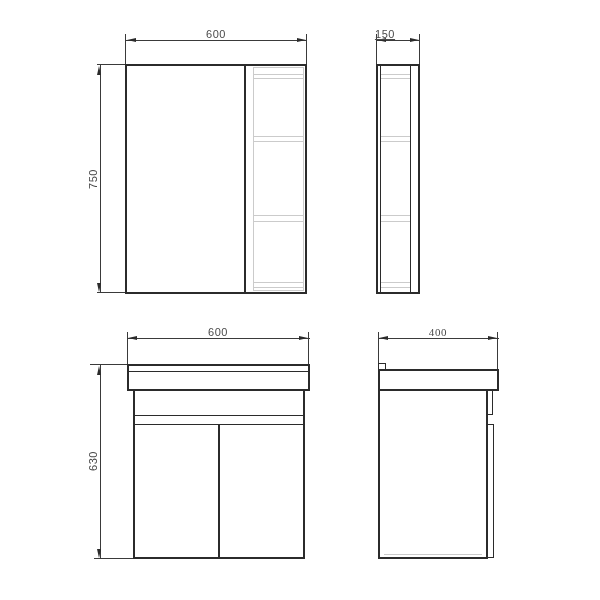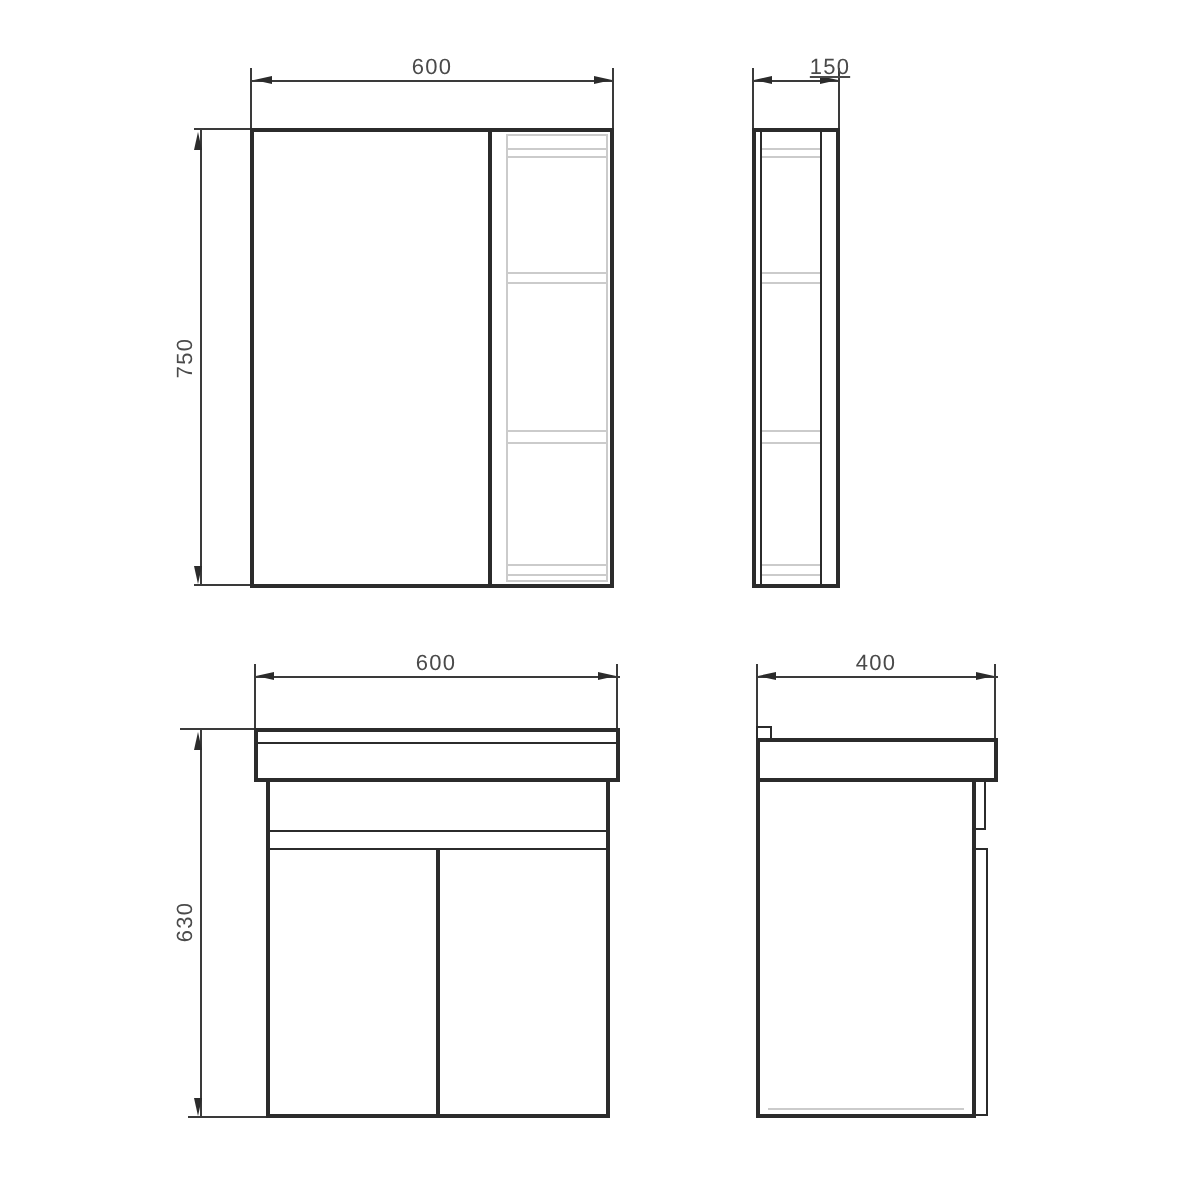--- a/index.html
+++ b/index.html
@@ -62,21 +62,21 @@
 
   
   <div class="grp">
     
     <div class="grp">
       <div class="xln" style="left:375.5px;top:34px;width:1.3px;height:30px;"></div>
       <div class="xln" style="left:418.7px;top:34px;width:1.3px;height:30px;"></div>
       <div class="xln" style="left:375.5px;top:40px;width:44.5px;height:1.3px;"></div>
       <div class="arr al" style="left:377px;top:38px;"></div>
       <div class="arr ar" style="left:409.5px;top:38px;"></div>
-      <div class="dlab" style="left:386px;top:28px;width:58px;text-decoration:underline;">
+      <div class="dlab" style="left:356px;top:28px;width:58px;text-decoration:underline;">
         <span>150</span>
       </div>
     </div>
     
     <div class="rect" style="left:375.5px;top:64px;width:44.5px;height:230px;"></div>
     <div class="ln" style="left:379.5px;top:64px;width:1.4px;height:230px;"></div>
     <div class="ln" style="left:410px;top:64px;width:1.4px;height:230px;"></div>
     <div class="shelf" style="left:381px;top:74px;width:29px;height:4.5px;"></div>
     <div class="shelf" style="left:381px;top:136px;width:29px;height:6px;"></div>
     <div class="shelf" style="left:381px;top:215px;width:29px;height:6.5px;"></div>
@@ -119,21 +119,21 @@
 
   
   <div class="grp">
     
     <div class="grp">
       <div class="xln" style="left:377.5px;top:332px;width:1.3px;height:31px;"></div>
       <div class="xln" style="left:497px;top:332px;width:1.3px;height:37px;"></div>
       <div class="xln" style="left:377.5px;top:338px;width:121px;height:1.3px;"></div>
       <div class="arr al" style="left:379px;top:336px;"></div>
       <div class="arr ar" style="left:488px;top:336px;"></div>
-      <div class="dlab" style="left:377.5px;top:326px;width:121px;">
+      <div class="dlab" style="left:377.5px;top:326px;width:121px;font-family:Liberation Serif, serif;">
         <span>400</span>
       </div>
     </div>
     
     <div class="rthin" style="left:377.5px;top:363px;width:8px;height:7px;"></div>
     <div class="rect" style="left:377.5px;top:368.5px;width:121px;height:22px;"></div>
     
     <div class="rect" style="left:377.5px;top:389px;width:110px;height:170px;"></div>
     <div class="rthin" style="left:486px;top:389px;width:7px;height:26px;"></div>
     <div class="rthin" style="left:486px;top:423.5px;width:7.5px;height:134px;"></div>

